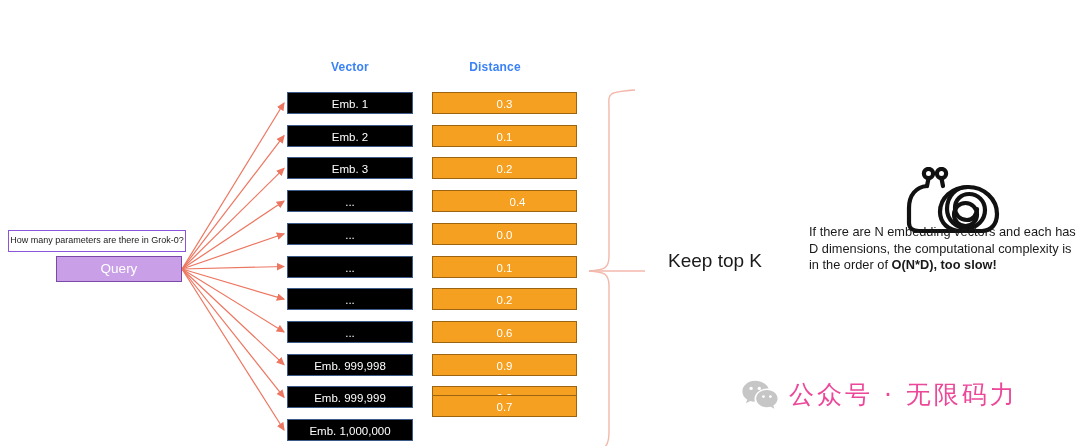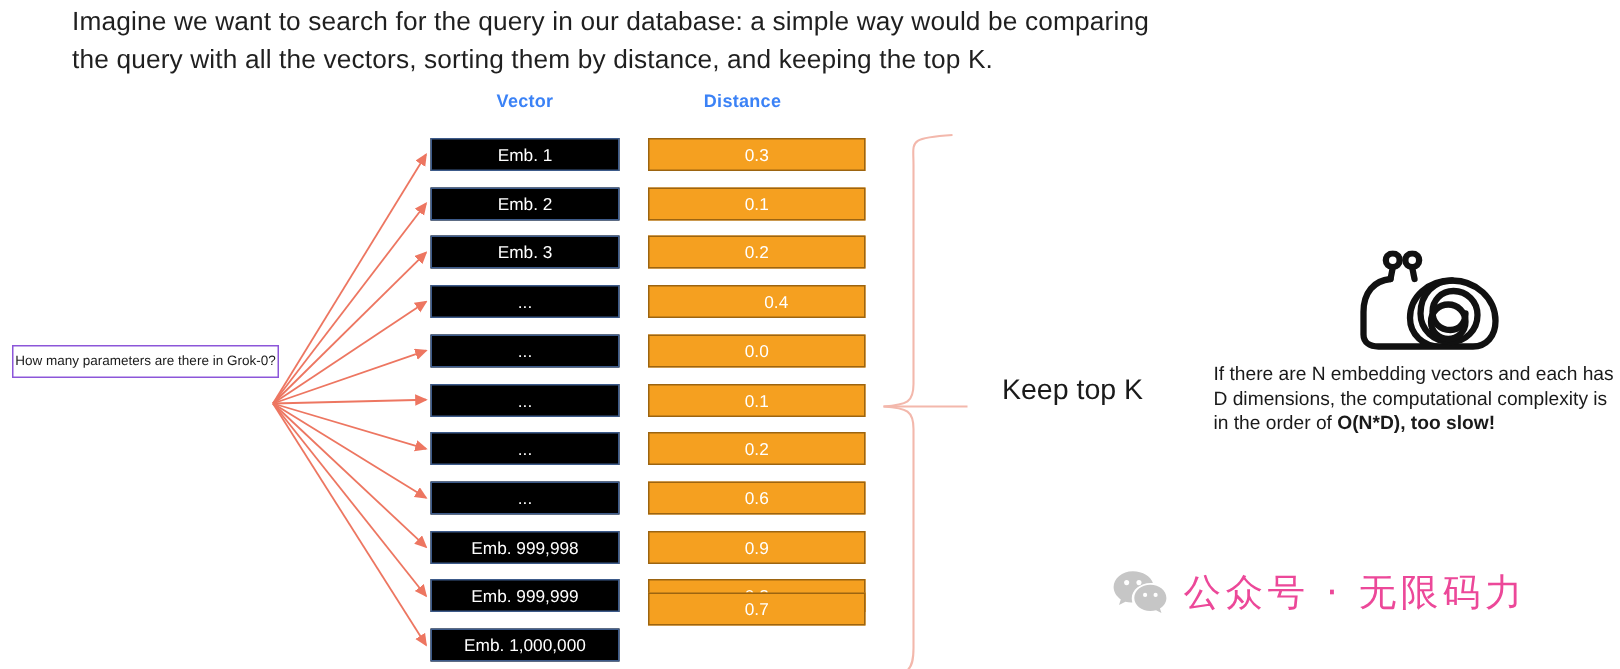--- a/index.html
+++ b/index.html
@@ -55,44 +55,40 @@
   }
 
   
   #keep-top-k{
     position:absolute;left:668px;top:250px;
     font-size:19px;color:#1a1a1a;white-space:nowrap;
   }
 
   
   #note{
-    position:absolute;left:809px;top:241px;width:272px;
+    position:absolute;left:809px;top:224px;width:272px;
     font-size:12.8px;line-height:16.5px;color:#1a1a1a;
   }
   #note b{font-weight:bold;}
 
   
   #watermark{
     position:absolute;left:742px;top:378px;
     display:flex;align-items:center;gap:11px;
     color:#ec4899;font-size:25px;letter-spacing:3px;
     font-family:"DejaVu Sans", sans-serif;
     white-space:nowrap;
   }
   svg{display:block;}
 </style>
 </head>
 <body>
 
 <div id="stage">
 
-  <div class="intro">
-    <div>Imagine we want to search for the query in our database: a simple way would be comparing</div>
-    <div>the query with all the vectors, sorting them by distance, and keeping the top K.</div>
-  </div>
 
   <div class="col-head" id="head-vector">Vector</div>
   <div class="col-head" id="head-distance">Distance</div>
 
   <svg id="arrow-layer" width="1080" height="446" style="position:absolute;left:0;top:0;pointer-events:none;">
     <defs>
       <marker id="ah" markerWidth="7" markerHeight="7" refX="6" refY="3.2" orient="auto">
         <path d="M0,0 L7,3.2 L0,6.4 z" fill="#ED7661"></path>
       </marker>
     </defs>
@@ -130,20 +126,21 @@
       <div class="bar dist" style="top: 320.9px;">0.6</div>
       <div class="bar vec" style="top: 353.6px;">Emb. 999,998</div>
       <div class="bar dist" style="top: 353.6px;">0.9</div>
       <div class="bar vec" style="top: 386.3px;">Emb. 999,999</div>
       <div class="bar dist" style="top: 386.3px;">0.2</div>
       <div class="bar vec" style="top: 419px;">Emb. 1,000,000</div>
       <div class="bar dist" style="top: 395px;">0.7</div>
     </div>
 
   <div id="query-text-box">How many parameters are there in Grok-0?</div>
+  <div id="query-box">Query</div>
 
   <svg id="brace-layer" width="120" height="380" style="position:absolute;left:585px;top:88px;">
     <path d="M 50 2
              C 20 4, 24 6, 24 22
              L 24 168
              C 24 180, 20 182, 4 183
              C 20 184, 24 186, 24 198
              L 24 344
              C 24 360, 20 362, 0 364" fill="none" stroke="#F3B8AC" stroke-width="1.4"></path>
     <path d="M 4 183 L 60 183" fill="none" stroke="#F3B8AC" stroke-width="1.4"></path>

